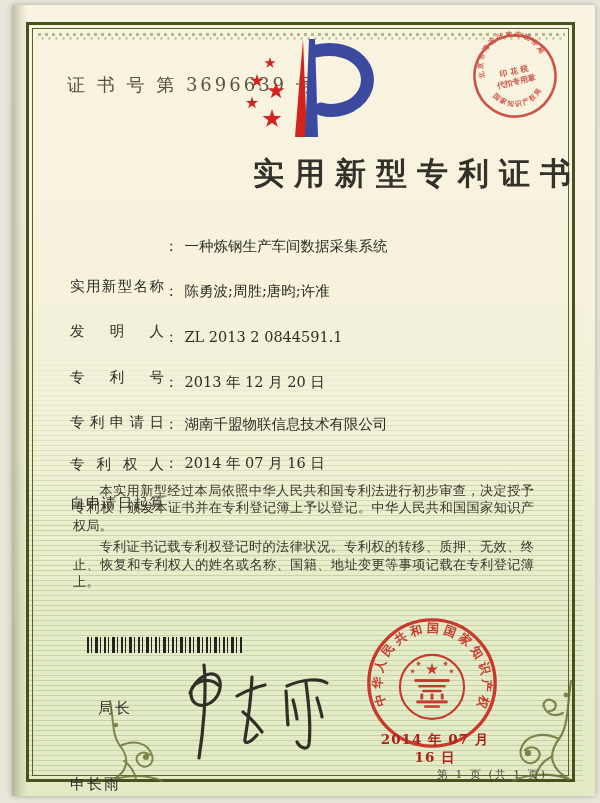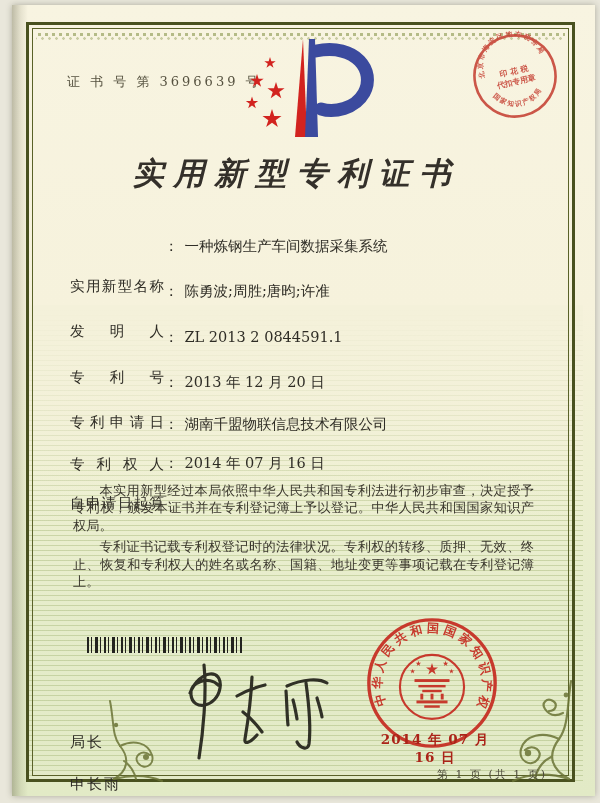--- a/index.html
+++ b/index.html
@@ -37,26 +37,26 @@
     position:absolute;left:24px;right:30px;top:27px;height:9px;
     background-image:
       radial-gradient(circle,rgba(125,140,62,.55) 0 1.5px,rgba(0,0,0,0) 1.8px),
       radial-gradient(circle,rgba(125,140,62,.38) 0 1.2px,rgba(0,0,0,0) 1.5px);
     background-size:7px 5px,7px 5px;
     background-position:0 0,3px 4px;
     background-repeat:repeat-x;
   }
   .cert-number{
     position:absolute;left:55px;top:68px;
-    font-size:13px;letter-spacing:3px;color:#55513f;
+    font-size:18px;letter-spacing:3px;color:#55513f;
   }
   .logo{position:absolute;left:212px;top:28px;width:180px;height:120px;}
   .page-title{
-    position:absolute;left:0;right:14px;top:148px;text-align:center;
-    font-size:31px;font-weight:700;color:#34302a;letter-spacing:10px;font-style:italic;
+    position:absolute;left:0;right:14px;top:148px;text-align:right;
+    font-size:31px;font-weight:700;color:#34302a;letter-spacing:10px;
   }
   .fields{position:absolute;left:58px;right:50px;top:0;}
   .field-row{position:absolute;left:0;right:0;font-size:14.5px;color:#2f2d26;white-space:nowrap;}
   .field-row .lab{
     display:inline-block;width:94px;text-align:justify;text-align-last:justify;
     vertical-align:top;
     margin-top:40px;
   }
   .field-row .col{display:inline-block;margin-right:6px;}
   .fr-0{top:232px}.fr-1{top:277px}.fr-2{top:323px}.fr-3{top:368px}.fr-4{top:410px}.fr-5{top:449px}
@@ -67,21 +67,21 @@
   .body-text p{margin:0 0 4px 0;text-indent:2em;}
   .barcode{
     position:absolute;left:75px;top:632px;width:156px;height:16px;
     background:repeating-linear-gradient(90deg,
       #23231f 0 2px,rgba(0,0,0,0) 2px 4px,
       #23231f 4px 5px,rgba(0,0,0,0) 5px 8px,
       #23231f 8px 11px,rgba(0,0,0,0) 11px 13px,
       #23231f 13px 14px,rgba(0,0,0,0) 14px 17px);
   }
   .signer{position:absolute;left:58px;font-size:15px;color:#2e2c25;letter-spacing:2px;}
-  .signer-title{top:728px;}
+  .signer-title{top:694px;margin-left:28px;}
   .signer-name{top:722px;margin-top:48px;}
   .signature{position:absolute;left:148px;top:650px;width:190px;height:110px;}
   .seal{position:absolute;left:352px;top:610px;width:136px;height:136px;opacity:.9;}
   .seal-date{
     position:absolute;left:358px;top:726px;width:130px;text-align:center;
     font-size:13.5px;font-weight:600;color:#ab2318;letter-spacing:1px;
   }
   .tax-stamp{position:absolute;left:458px;top:26px;width:90px;height:90px;transform:rotate(-13deg);opacity:.85;}
   .footer{
     position:absolute;left:0;right:48px;top:762px;text-align:right;

